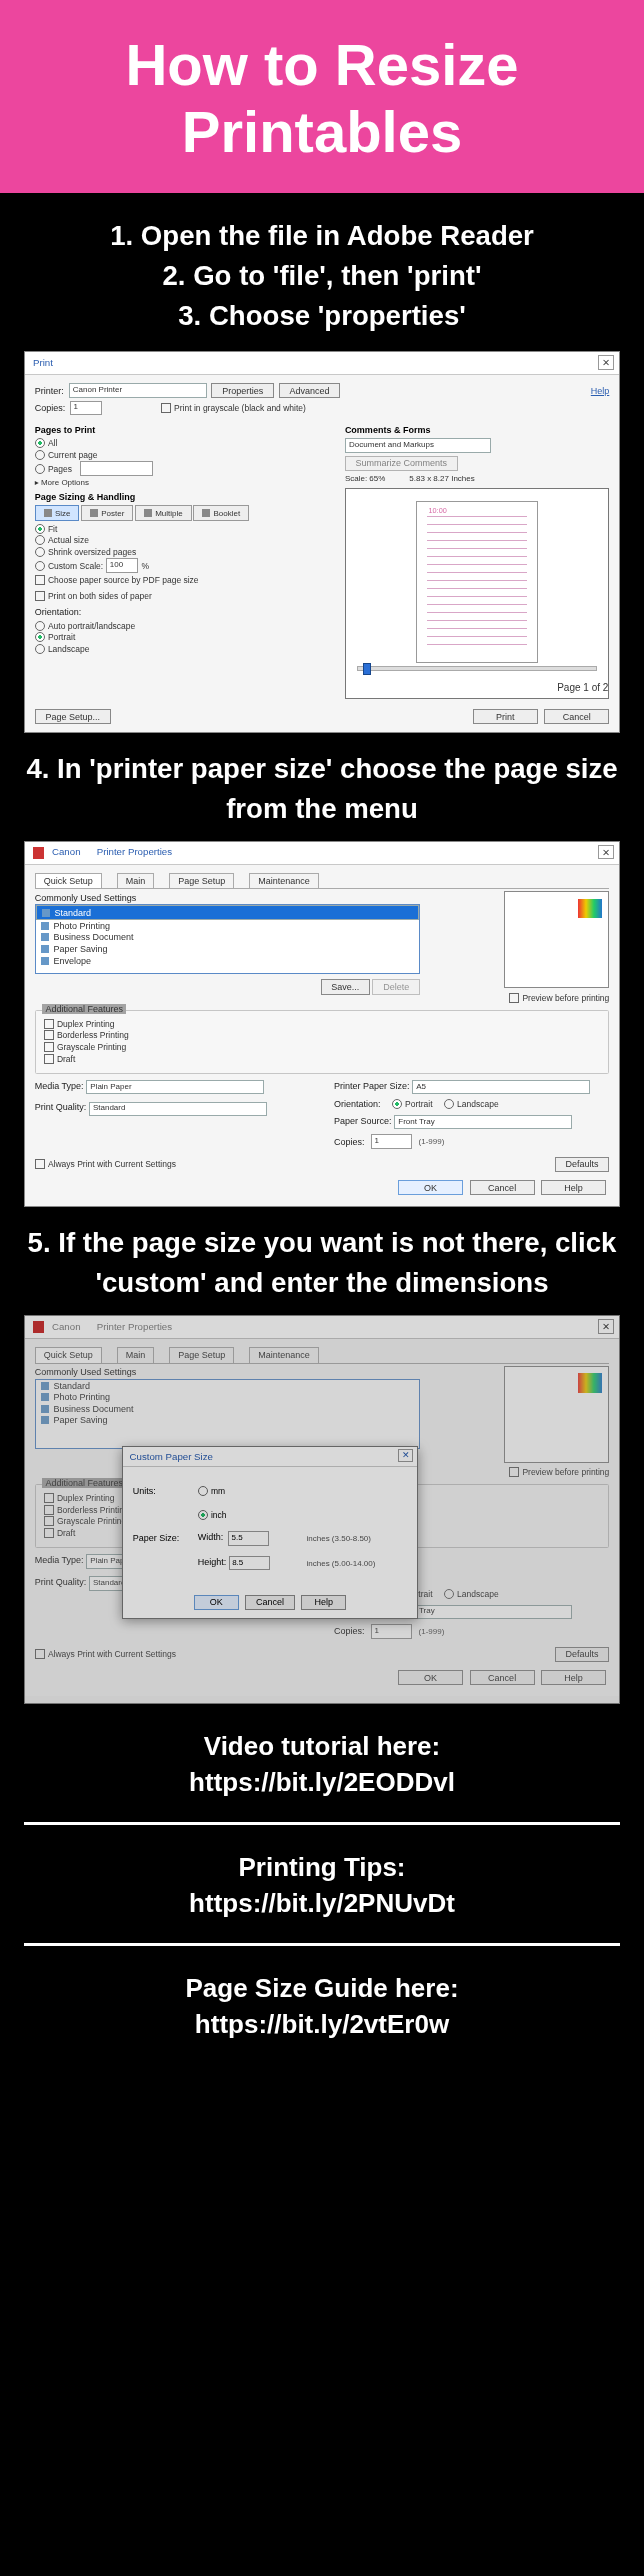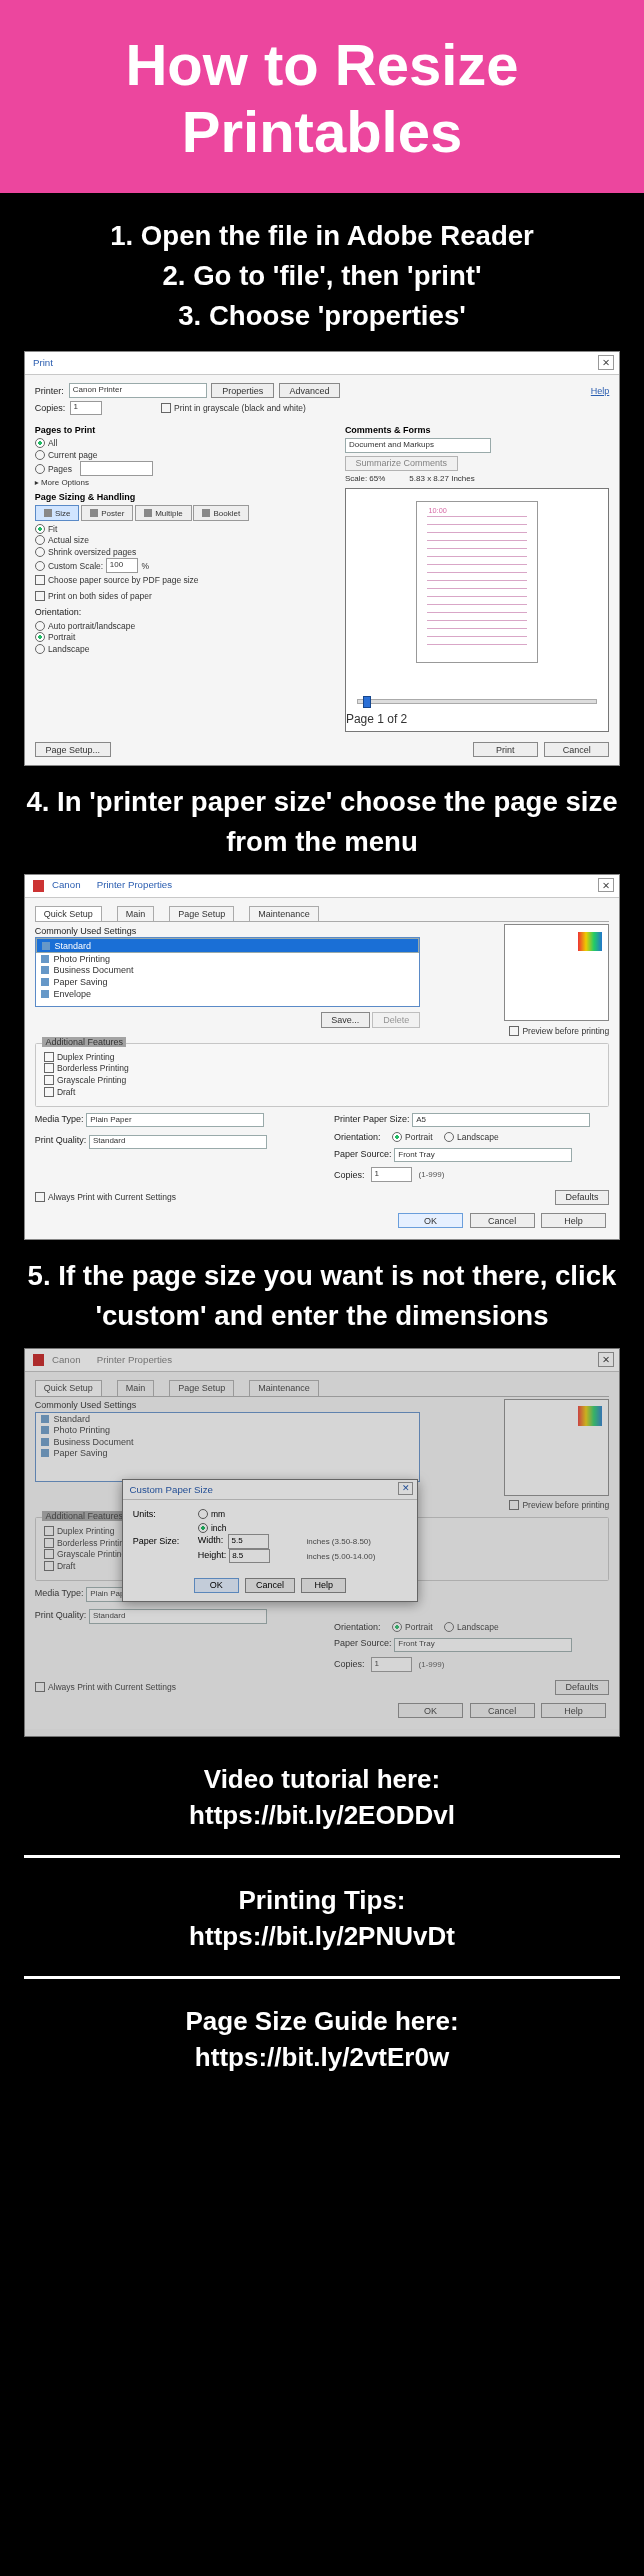--- a/index.html
+++ b/index.html
@@ -19,42 +19,42 @@
 .btn{border:0.8px solid #888;background:#eee;font-size:9px;padding:1.6px 9.7px;display:inline-block;text-align:center;min-width:45px}
 .btn.blue{background:#e6f0ff;border-color:#6a9edb}
 .sectionhd{font-weight:700;font-size:9px;margin:4.9px 0 3.2px;color:#000}
 .radio,.check{display:flex;align-items:center;gap:3.2px;font-size:8.5px;margin:1.6px 0}
 .radio::before{content:"";width:8px;height:8px;border:0.8px solid #666;border-radius:50%;display:inline-block}
 .radio.on::before{background:radial-gradient(#2b6 35%,#fff 36%)}
 .check::before{content:"";width:8px;height:8px;border:0.8px solid #666;display:inline-block}
 .tabs{display:flex;gap:15px;border-bottom:0.8px solid #aaa;margin-bottom:2px}
 .tab{border:0.8px solid #aaa;border-bottom:none;background:#f3f3f3;font-size:9px;padding:2.4px 8px}
 .tab.on{background:#fff}
-.preview{border:0.8px solid #777;background:#fff;position:relative;height:244px;margin:4.9px 0}
+.preview{border:0.8px solid #777;background:#fff;position:relative;height:211px;margin:4.9px 0}
 .page{position:absolute;left:50%;top:11.4px;transform:translateX(-50%);width:122px;height:162px;border:0.8px solid #999;background:#fff}
 .page .bars{position:absolute;left:9.7px;right:9.7px;top:14.6px;bottom:9.7px;background:repeating-linear-gradient(to bottom,#d9a6c7 0,#d9a6c7 0.8px,transparent 0.8px,transparent 8px)}
 .time{position:absolute;left:11.4px;top:4.9px;color:#d76aa6;font-size:7.3px}
 .slider{position:absolute;bottom:27.6px;left:11.4px;right:11.4px;height:4.9px;background:#ddd;border:0.8px solid #aaa}
 .slider .h{position:absolute;left:4.9px;top:-3.2px;width:8px;height:11.4px;background:#2a6fd6;border:0.8px solid #16468c}
-.pgof{position:absolute;bottom:4.9px;left:0;right:0;text-align:left;font-size:12px;color:#333}
+.pgof{position:absolute;bottom:4.9px;left:0;right:0;text-align:right;font-size:10px;color:#333}
 .foot{display:flex;justify-content:flex-end;gap:6.5px;padding:8px 3.2px 3.2px}
 .list{border:0.8px solid #5a8ac7;background:#fff;height:70px;overflow:hidden}
 .li{font-size:9px;padding:0.8px 4.9px;display:flex;align-items:center;gap:4.9px}
 .li .ico{width:8px;height:8px;background:#6698c8;display:inline-block}
 .li.sel{background:#1a6fd6;color:#fff}
 .mini-prev{border:0.8px solid #888;background:#fff;width:105px;height:97px;position:relative}
 .mini-prev .swatch{position:absolute;top:6.5px;right:6.5px;width:24px;height:19.5px;background:linear-gradient(90deg,#e33,#ec0,#2c6,#27c)}
 .grp{border:0.8px solid #c6c6c6;padding:6.5px 8px 8px;margin:4.9px 0;border-radius:1.6px;position:relative;background:#f7f7f7}
 .grp .ghd{position:absolute;top:-6.5px;left:6.5px;background:#a3a3a3;padding:0 3.2px;font-size:9px;color:#333}
 .num{border:0.8px solid #999;background:#fff;width:41px;height:14.6px;font-size:8px;padding:0.8px 2.4px;display:inline-block}
 .modal{position:absolute;left:97px;top:130px;width:296px;border:0.8px solid #777;background:#fff;box-shadow:0 3.2px 11.4px rgba(0,0,0,.4);z-index:5}
 .modal .mt{background:#fff;border-bottom:0.8px solid #ccc;font-size:9.7px;color:#2a5db0;padding:4px 6.5px;position:relative}
 .modal .mt .x{position:absolute;right:4px;top:2.4px;width:14.6px;height:13px;border:0.8px solid #999;text-align:center;font-size:9px;line-height:11.4px}
 .modal .mb{padding:8px 9.7px 8px;font-size:9px}
-.modal .mr{display:grid;grid-template-columns:57px 1fr 1fr;gap:21px 8px;align-items:center;margin:0 0}
+.modal .mr{display:grid;grid-template-columns:57px 1fr 1fr;gap:21px 8px;align-items:center;margin:10px 0}
 .modal .mf{display:flex;justify-content:center;gap:6.5px;padding:6.5px 0 8px}
 .dim{opacity:.85}
 .link-block{color:#fff;text-align:center;font-weight:700;font-size:26px;padding:24px 16px 21px;line-height:1.4}
 .hr{height:3.2px;background:#fff;margin:0 24px}
 .site{background:#ec469e;color:#fff;text-align:center;padding:18px 8px;font-size:21px;letter-spacing:0.4px}
 .tabbtns{display:flex;gap:1.6px;margin:2.4px 0}
 .tabbtn{border:0.8px solid #999;background:#eee;font-size:8px;padding:2.4px 8px;display:flex;align-items:center;gap:3.2px}
 .tabbtn.active{background:#d1e5ff;border-color:#5a8ac7}
 .tabbtn .tico{width:8px;height:8px;background:#888;display:inline-block}
 .smallhelp{color:#2a5db0;font-size:9px;text-decoration:underline}

